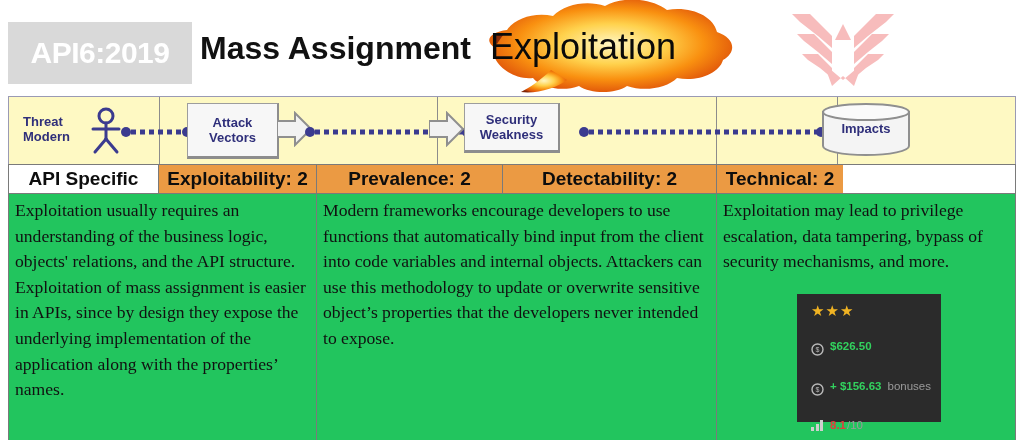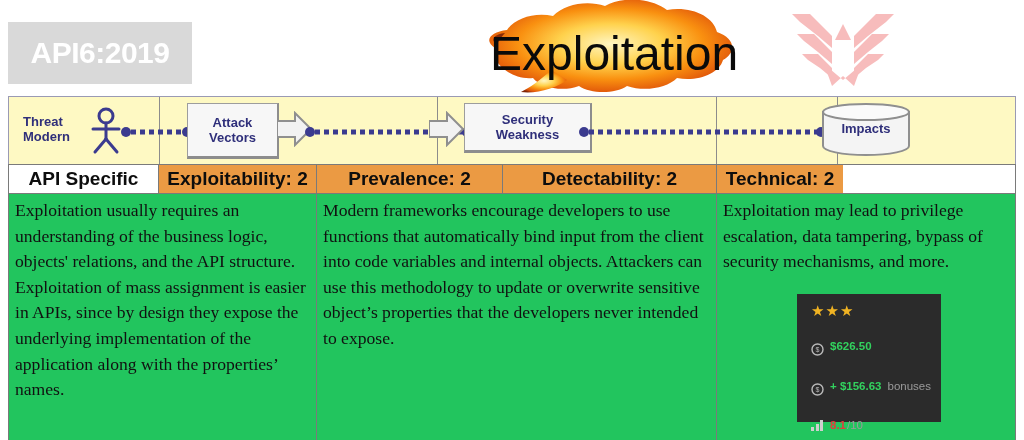--- a/index.html
+++ b/index.html
@@ -44,21 +44,21 @@
   .fire-wrap {
     position: absolute;
     left: 455px; top: -4px;
     width: 320px; height: 100px;
     pointer-events: none;
   }
   .exploit-word {
     position: absolute;
     left: 490px; top: 26px;
     font-family: "Liberation Sans", sans-serif;
-    font-size: 48px;
+    font-size: 36px;
     font-weight: normal;
     color: #0a0a0a;
     letter-spacing: 0px;
     white-space: nowrap;
     z-index: 3;
   }
   .wings {
     position: absolute;
     left: 788px; top: 8px;
     width: 110px; height: 84px;
@@ -88,21 +88,21 @@
   .stickfig { position: absolute; left: 80px; top: 10px; width: 34px; height: 48px; }
   .whitebox {
     position: absolute;
     background: #f7f7f7;
     border: 1px solid #9d9d9d;
     border-bottom: 3px solid #8d8d8d;
     border-right: 2px solid #8d8d8d;
     display: flex; align-items: center; justify-content: center;
   }
   .box-attack { left: 178px; top: 6px; width: 92px; height: 56px; }
-  .box-weak   { left: 455px; top: 6px; width: 128px; height: 50px; }
+  .box-weak   { left: 455px; top: 6px; width: 96px; height: 50px; }
   .cyl {
     position: absolute; left: 812px; top: 5px; width: 90px; height: 54px;
   }
   .cyl-label {
     position: absolute; left: 812px; top: 24px; width: 90px;
     font-family: "Liberation Sans", sans-serif;
     font-weight: bold; font-size: 13px; color: #2f2f7a;
     text-align: center; z-index: 4;
   }
   .arrowshape { position: absolute; }
@@ -178,20 +178,21 @@
 <body>
 
 <div class="page">
 
   <div class="header">
 
     <div class="badge">
       <span class="badge-text">API6:2019</span>
     </div>
 
+    <div class="title">Mass Assignment</div>
 
     <div class="fire-wrap">
       <svg width="320" height="100" viewBox="0 0 320 100">
         <defs>
           <radialGradient id="fg" cx="50%" cy="48%" r="62%">
             <stop offset="0%" stop-color="#fff6c2"></stop>
             <stop offset="35%" stop-color="#ffd24d"></stop>
             <stop offset="62%" stop-color="#f99010"></stop>
             <stop offset="86%" stop-color="#e0550a"></stop>
             <stop offset="100%" stop-color="#7e2505"></stop>

